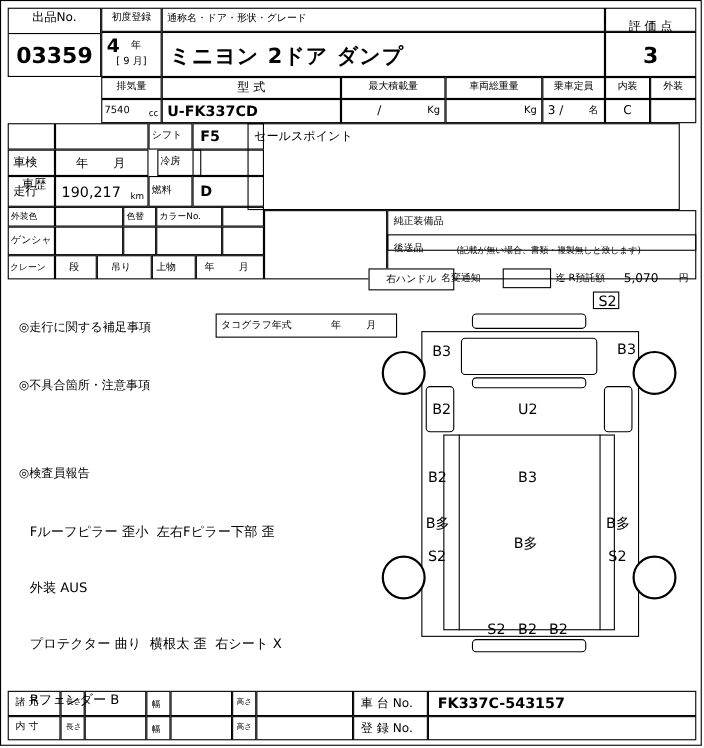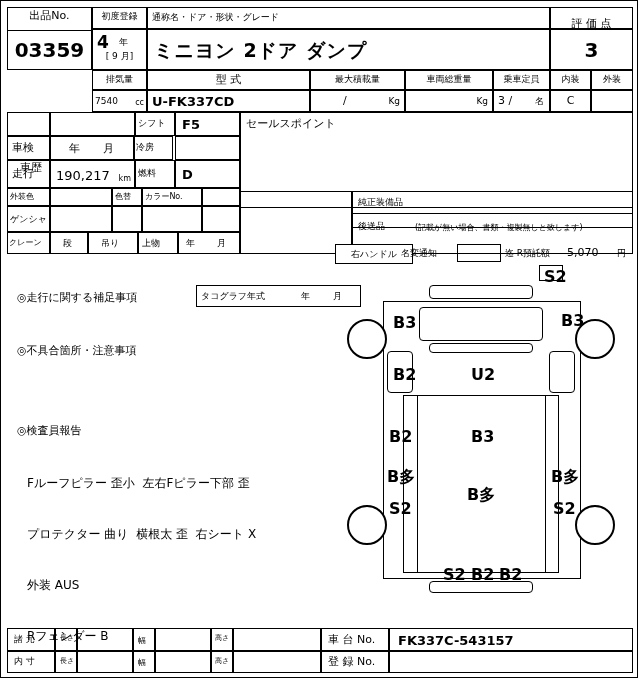--- a/index.html
+++ b/index.html
@@ -12,21 +12,21 @@
   .xs{font-size:8px;line-height:1.05;}
   .md{font-size:13px;}
   .lg{font-size:17px;font-weight:bold;}
   .xl{font-size:20px;font-weight:bold;}
   .c{text-align:center;}
   .vline{position:absolute;background:#000;width:1px;}
   .hline{position:absolute;background:#000;height:1px;}
   .diagram{position:absolute;}
   .dbox{position:absolute;border:1px solid #000;box-sizing:border-box;background:#fff;}
   .dcirc{position:absolute;border:2px solid #000;border-radius:50%;box-sizing:border-box;background:#fff;}
-  .dtxt{position:absolute;font-size:16px;font-weight:bold;}
+  .dtxt{position:absolute;font-size:13px;font-weight:normal;}
   .rounded{border-radius:4px;}
   .insp{font-size:12px;line-height:17px;white-space:pre;}
 </style>
 </head>
 <body>
 
 <div id="sheet">
 
   <div class="bx" style="left:6px;top:6px;width:85px;height:63px;">
     <div class="abs lbl c" style="left:0;top:2px;width:100%;">出品No.</div>
@@ -116,21 +116,21 @@
     <div class="abs md" style="left:6px;top:4px;font-weight:bold;">F5</div>
   </div>
 
   <div class="bx" style="left:6px;top:135px;width:43px;height:24px;">
     <div class="abs lbl" style="left:4px;top:5px;">車検</div>
   </div>
   <div class="bx" style="left:49px;top:135px;width:85px;height:24px;">
     <div class="abs lbl" style="left:18px;top:6px;">年</div>
     <div class="abs lbl" style="left:52px;top:6px;">月</div>
   </div>
-  <div class="bx" style="left:132px;top:135px;width:40px;height:24px;text-align:right;">
+  <div class="bx" style="left:142px;top:135px;width:40px;height:24px;text-align:right;">
     <div class="abs sm" style="left:2px;top:6px;">冷房</div>
   </div>
   <div class="bx" style="left:174px;top:135px;width:65px;height:24px;"></div>
 
   <div class="bx" style="left:6px;top:159px;width:43px;height:28px;">
     <div class="abs lbl" style="left:4px;top:7px;">走行</div>
   </div>
   <div class="bx" style="left:49px;top:159px;width:85px;height:28px;">
     <div class="abs md" style="left:5px;top:7px;">190,217</div>
     <div class="abs xs" style="right:3px;top:14px;">km</div>
@@ -172,21 +172,21 @@
     <div class="abs sm" style="left:12px;top:6px;">吊り</div>
   </div>
   <div class="bx" style="left:137px;top:231px;width:40px;height:22px;">
     <div class="abs sm" style="left:3px;top:6px;">上物</div>
   </div>
   <div class="bx" style="left:177px;top:231px;width:62px;height:22px;">
     <div class="abs sm" style="left:7px;top:6px;">年</div>
     <div class="abs sm" style="left:38px;top:6px;">月</div>
   </div>
 
-  <div class="bx" style="left:239px;top:111px;width:393px;height:96px;">
+  <div class="bx" style="left:224px;top:111px;width:393px;height:79px;">
     <div class="abs lbl" style="left:5px;top:5px;">セールスポイント</div>
   </div>
   <div class="bx" style="left:239px;top:190px;width:112px;height:63px;"></div>
   <div class="bx" style="left:351px;top:190px;width:281px;height:37px;">
     <div class="abs sm" style="left:5px;top:6px;">純正装備品</div>
   </div>
   <div class="bx" style="left:351px;top:212px;width:281px;height:41px;">
     <div class="abs sm" style="left:5px;top:8px;">後送品</div>
     <div class="abs xs" style="left:62px;top:10px;">(記載が無い場合、書類・複製無しと致します)</div>
   </div>
@@ -205,22 +205,22 @@
     <div class="abs sm" style="left:4px;top:6px;">タコグラフ年式</div>
     <div class="abs sm" style="left:104px;top:6px;">年</div>
     <div class="abs sm" style="left:136px;top:6px;">月</div>
   </div>
 
   <div class="abs lbl" style="left:16px;top:344px;">◎不具合箇所・注意事項</div>
 
   <div class="abs lbl" style="left:16px;top:424px;">◎検査員報告</div>
   <div class="abs insp" style="left:26px;top:440px;">
     <div>Fルーフピラー 歪小  左右Fピラー下部 歪</div>
+    <div>外装 AUS</div>
     <div>プロテクター 曲り  横根太 歪  右シート X</div>
-    <div>外装 AUS</div>
     <div>Rフェンダー B</div>
     <div>室内 ヨゴレ</div>
     
     
     
     
     
   </div>
 
   <div class="diagram" style="left:340px;top:262px;width:290px;height:350px;">

